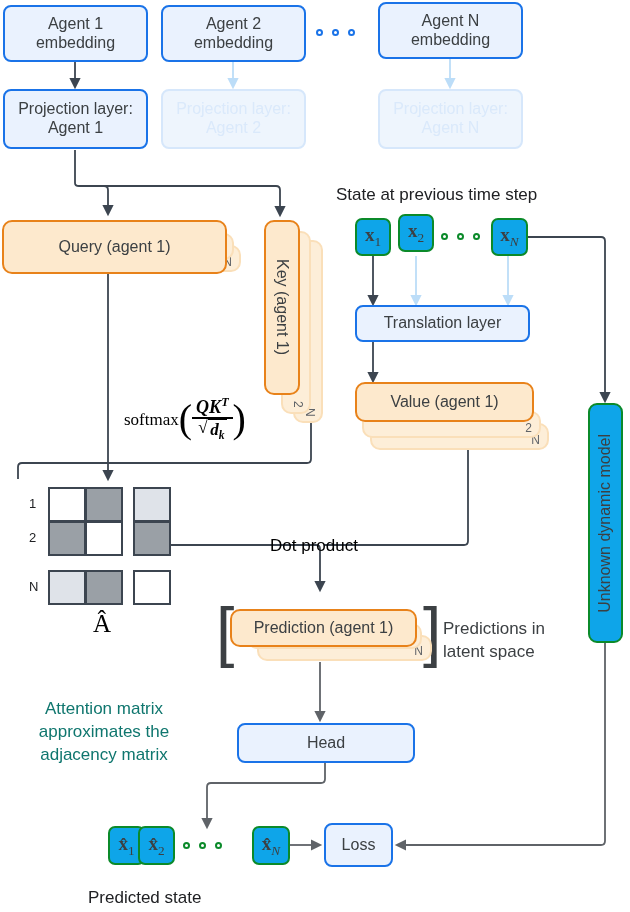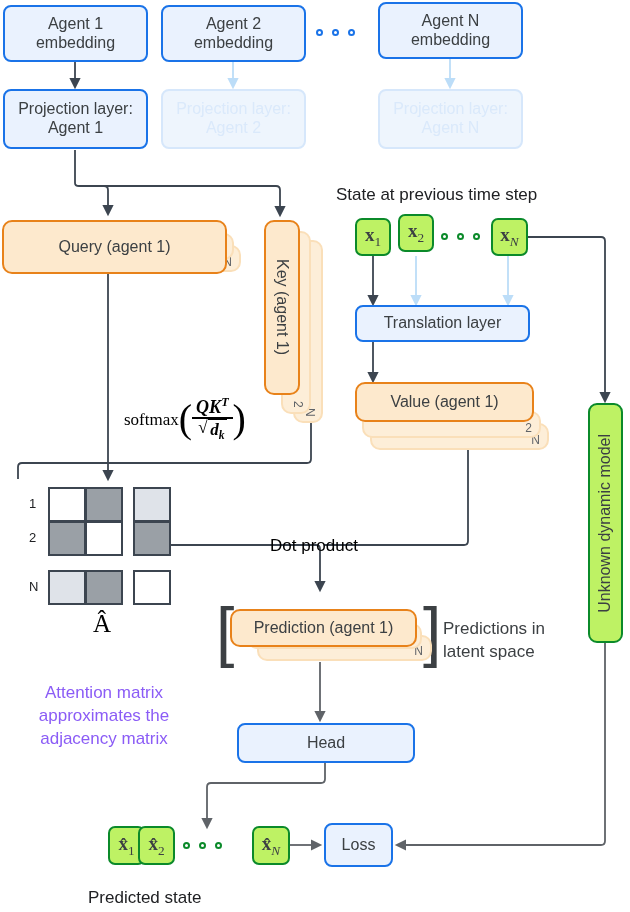--- a/index.html
+++ b/index.html
@@ -11,21 +11,21 @@
   .canvas{position:absolute;inset:0;width:630px;height:912px;}
   svg.wires{position:absolute;left:0;top:0;width:630px;height:912px;pointer-events:none;}
 
   
   .box{position:absolute;box-sizing:border-box;display:flex;align-items:center;justify-content:center;
        text-align:center;line-height:1.18;border-radius:8px;}
   .blue{background:#eaf2fe;border:2.5px solid #1a73e8;color:#3c4043;}
   .blue-faded{background:#eef5fd;border:2.5px solid #d6e7fb;color:#dae9fb;}
   .orange{background:#fde9cd;border:2.5px solid #e8821a;color:#3c4043;border-radius:10px;}
   .orange-ghost{background:#fdeed8;border:2.5px solid #fadfb9;color:#5f6368;border-radius:10px;}
-  .green{background:#bef264;border:2.5px solid #0b8a2a;color:#3c4043;border-radius:7px;}
+  .green{background:#0ea5e9;border:2.5px solid #0b8a2a;color:#3c4043;border-radius:7px;}
 
   .lbl{position:absolute;color:#202124;}
 
   .ghostnum{position:absolute;right:7px;bottom:1px;font-size:12px;color:#5f6368;}
   .ghostnum-v{position:absolute;right:4px;bottom:4px;font-size:12px;color:#5f6368;
               writing-mode:vertical-rl;}
 
   .vert{writing-mode:vertical-rl;}
   .vert-up{writing-mode:vertical-rl;transform:rotate(180deg);}
 
@@ -243,22 +243,22 @@
     <div class="cell c-mid" style="left:37px;top:83px;width:38px;height:35px;"></div>
     <div class="cell c-white" style="left:85px;top:83px;width:38px;height:35px;"></div>
 
     <div class="mrow" style="top:9px;">1</div>
     <div class="mrow" style="top:43px;">2</div>
     <div class="mrow" style="top:92px;">N</div>
   </div>
 
   <div class="lbl math" style="left:93px;top:610px;font-size:25px;color:#000;">Â</div>
 
-  <div class="lbl" style="left:9px;top:682px;width:190px;text-align:center;font-size:17px;
-              white-space:pre-line;line-height:1.35;color:#8b5cf6;">Attention matrix
+  <div class="lbl" style="left:9px;top:698px;width:190px;text-align:center;font-size:17px;
+              white-space:pre-line;line-height:1.35;color:#0f766e;">Attention matrix
 approximates the
 adjacency matrix</div>
 
   <div class="lbl" style="left:270px;top:536px;font-size:17px;color:#000000;">Dot product</div>
 
   <div class="bracket" style="left:216px;top:598px;font-size:66px;">[</div>
   <div class="bracket" style="left:423px;top:598px;font-size:66px;">]</div>
 
   <div class="box orange-ghost" style="left:257px;top:635px;width:175px;height:26px;">
     <span class="ghostnum">N</span>

